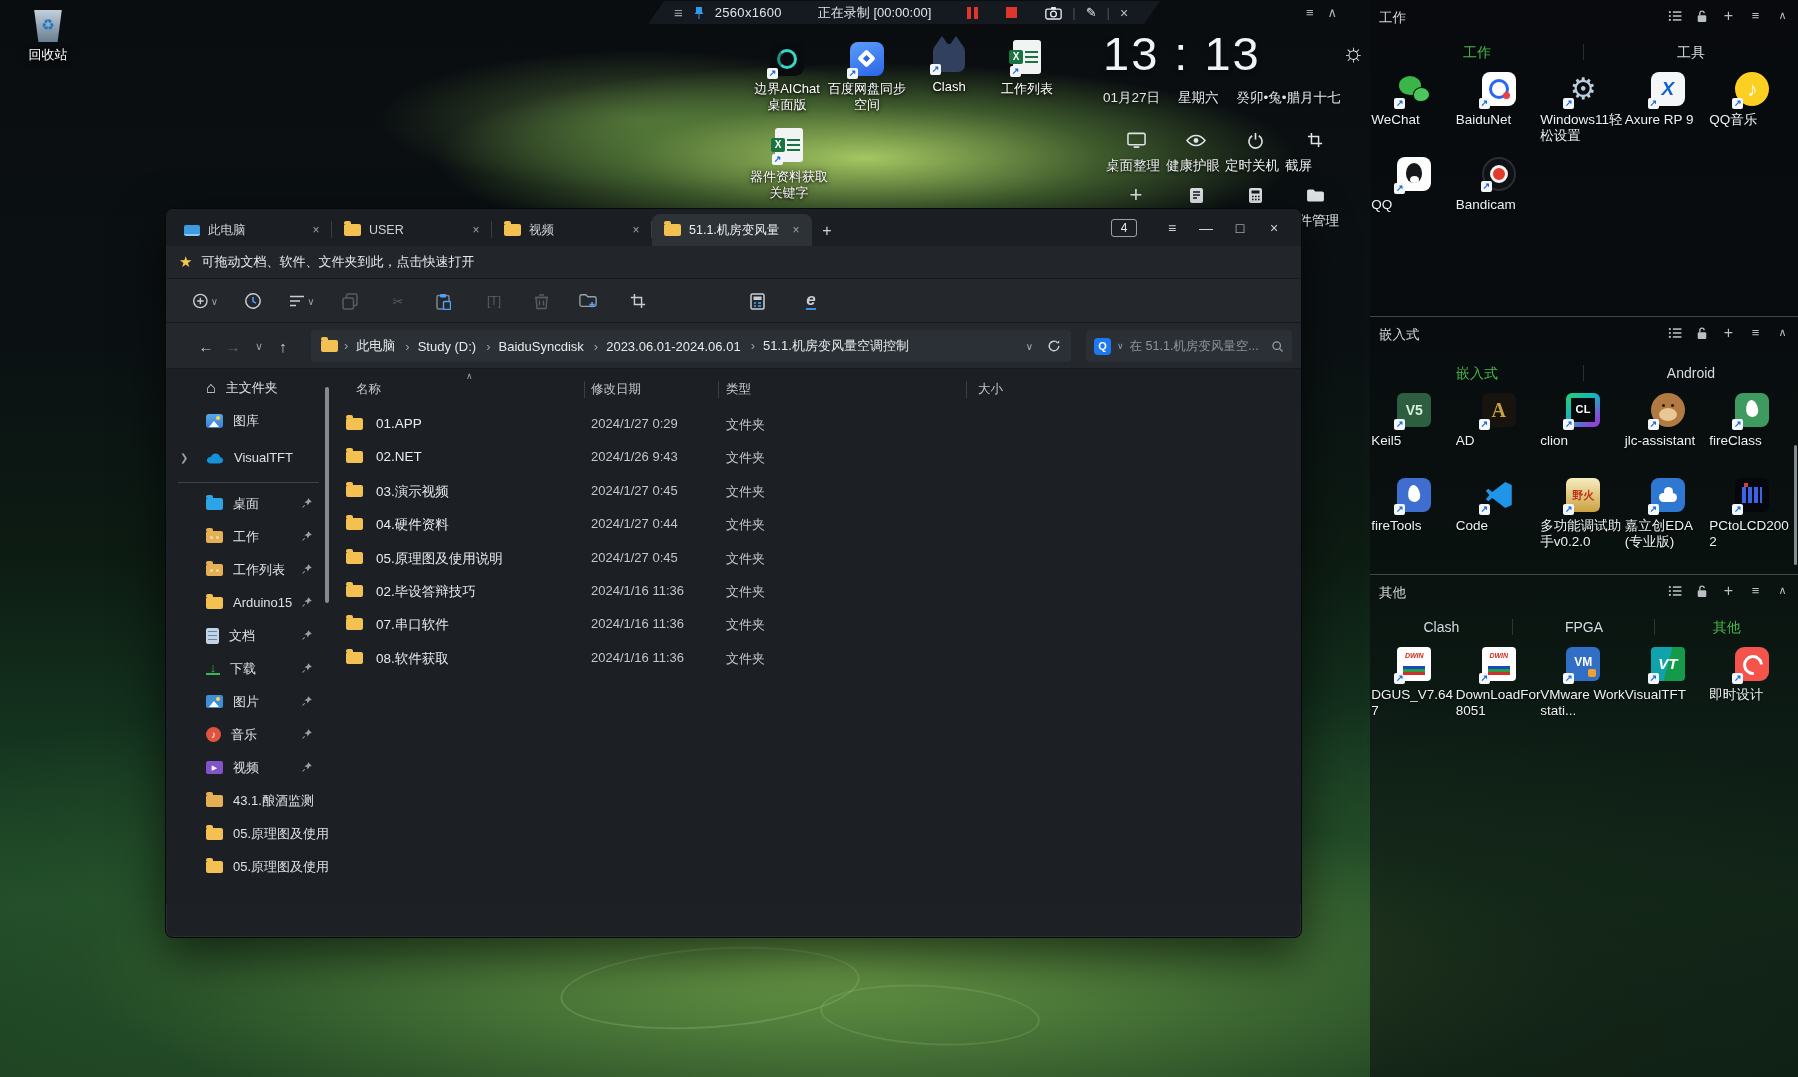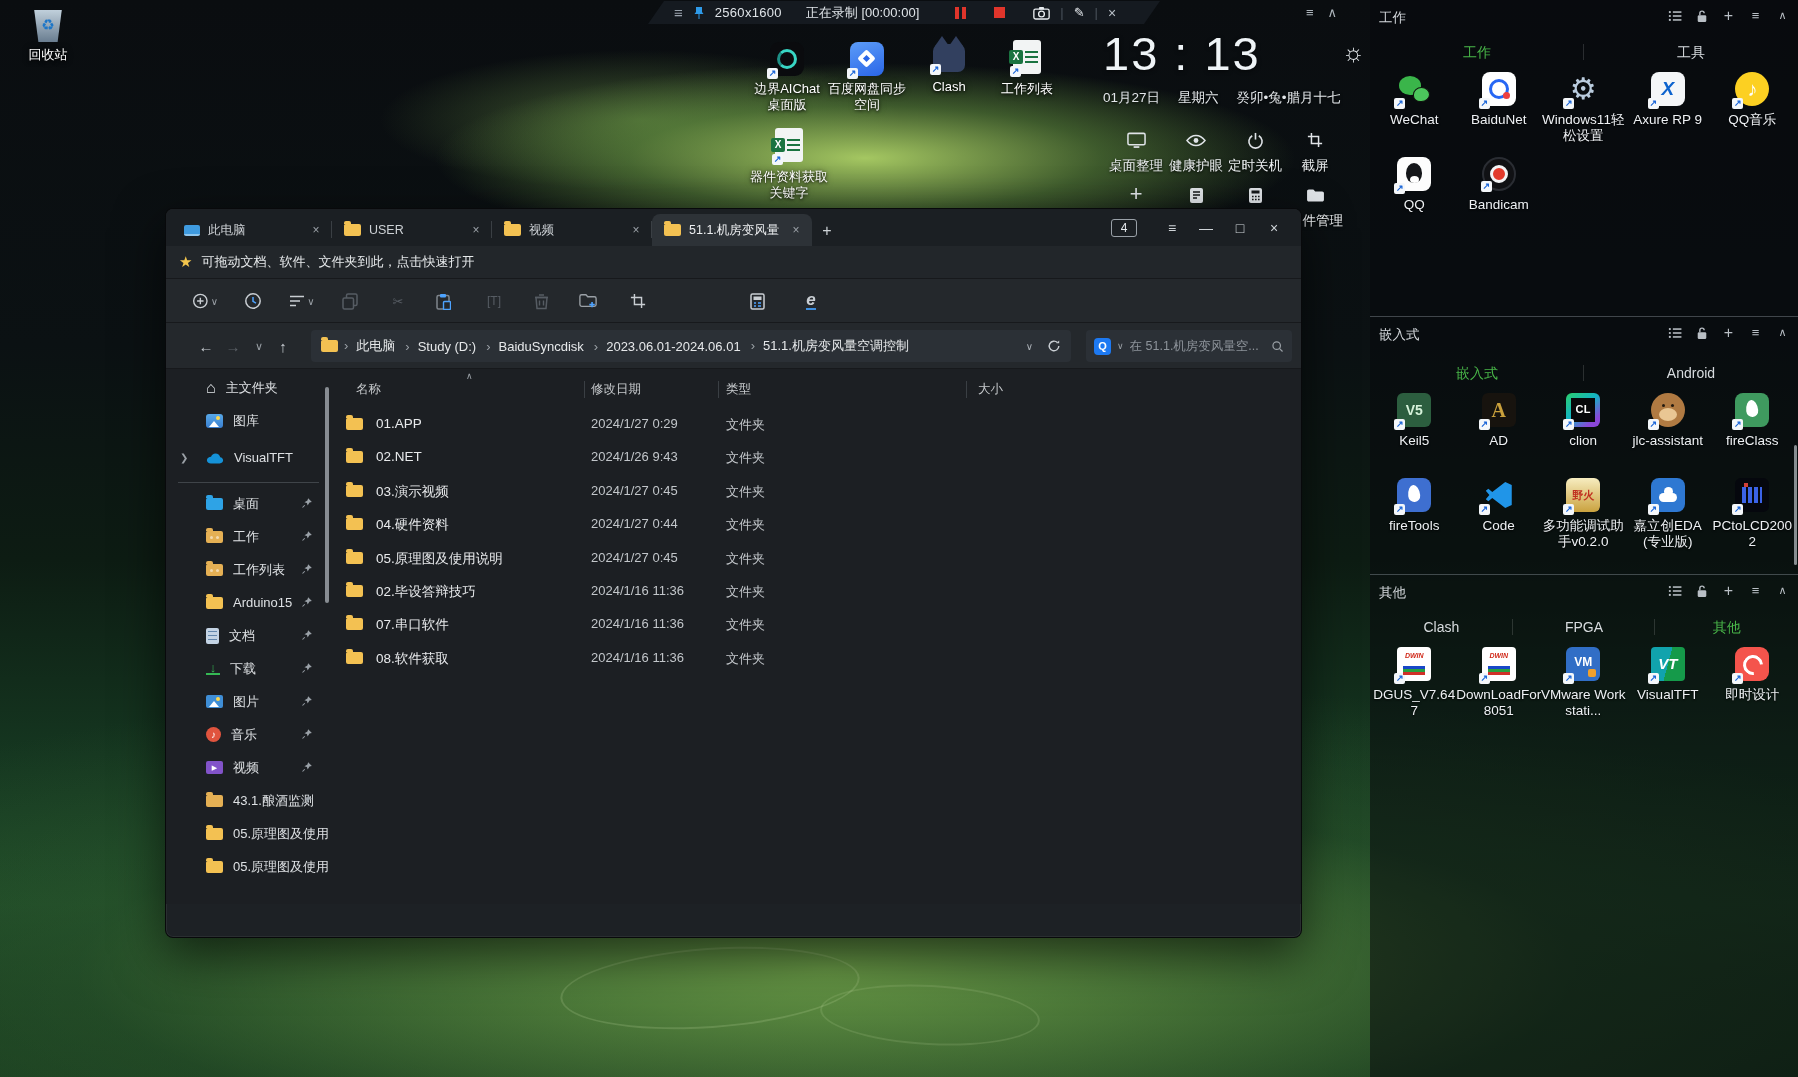--- a/index.html
+++ b/index.html
@@ -18,21 +18,21 @@
   .swirl{position:absolute; border:2px solid rgba(210,235,175,.22); border-radius:50%; z-index:0;}
   
   .icolabel{color:#fff; font-size:13px; text-align:center; line-height:1.25; text-shadow:0 1px 3px rgba(0,0,0,.95), 0 0 6px rgba(0,0,0,.6);}
   svg{display:block;}
   
   #recbar{left:648px; top:1px; width:512px; height:23px; background:#151a20; z-index:3;
     clip-path:polygon(16px 0, 100% 0, calc(100% - 16px) 100%, 0 100%);
     display:flex; align-items:center; gap:10px; padding:0 30px 0 26px; color:#dfe4e8; font-size:13px;}
   #recbar .menu{color:#9aa3ad; font-size:15px;}
   #recbar .res{letter-spacing:.3px;}
-  #recbar .stat{margin-left:14px;}
+  #recbar .stat{margin-left:26px;}
   .pausebars{display:flex; gap:3px; margin-left:26px;}
   .pausebars i{width:4px;height:12px;background:#e0352b;}
   .stopsq{width:11px;height:11px;background:#e0352b;margin-left:18px;}
   #recbar .sep{color:#4a525b;}
   #recbar .pen{font-size:13px;color:#e6eaee;}
   #recbar .x{color:#b9c0c7;font-size:14px;}
   #fence-collapsed{left:1306px; top:5px; z-index:3; display:flex; gap:14px; color:#aeb6bd; font-size:13px;}
   
   #recycle{left:16px; top:8px; width:64px; z-index:2; text-align:center;}
   .d-recycle{position:relative; width:30px; height:34px; margin:0 auto;
@@ -56,21 +56,21 @@
   .d-excel::before{content:"X"; position:absolute; left:-4px; top:10px; width:14px; height:14px; background:#1a7340;
     color:#fff; font-size:10px; font-weight:bold; line-height:14px; text-align:center; border-radius:2px;}
   .d-excel::after{content:""; position:absolute; right:3px; top:11px; width:13px; height:13px;
     background:repeating-linear-gradient(180deg,#1a7340 0 2px, transparent 2px 5px);}
   
   #clock{left:1103px; top:26px; width:280px; z-index:2; color:#eef3f6;}
   #clock .time{font-size:47px; font-weight:200; letter-spacing:2px; text-shadow:0 1px 4px rgba(0,0,0,.6);}
   #clock .sun{position:absolute; right:18px; top:12px; font-size:25px; color:#e8edf0;}
   #clock .drow{margin-top:8px; font-size:13.5px; color:#e3e7ea; display:flex; gap:18px; text-shadow:0 1px 3px rgba(0,0,0,.7);}
   
-  .wgt{position:absolute; width:60px; z-index:2; text-align:center; color:#eef1f3;font-family:Liberation Mono, monospace;}
+  .wgt{position:absolute; width:60px; z-index:2; text-align:left; color:#eef1f3;}
   .wgt .wico{height:20px; margin-bottom:7px; display:flex; justify-content:center; align-items:center; color:#dfe3e7;}
   .wgt .wlb{font-size:13.5px; text-shadow:0 1px 3px rgba(0,0,0,.9);}
   
   #win{left:165px; top:208px; width:1137px; height:730px; z-index:5; background:#1d2125; border-radius:8px;
     border:1px solid rgba(0,0,0,.7); box-shadow:0 18px 50px rgba(0,0,0,.6), inset 0 0 0 1px rgba(255,255,255,.06);
     color:#d8dbde; font-size:13px; overflow:hidden;}
   #tabbar{position:absolute; left:0; top:0; right:0; height:37px; background:#1b1f23; display:flex; align-items:flex-end; padding-left:6px;}
   .tab{width:160px; height:32px; display:flex; align-items:center; gap:8px; padding:0 8px 0 12px; position:relative; color:#cdd1d5;}
   .tab .tlb{flex:1; white-space:nowrap; overflow:hidden; font-size:12.5px;}
   .tab .tx{color:#9aa0a6; font-size:12px; width:16px; text-align:center; border-radius:3px;}
@@ -159,21 +159,21 @@
   .fence.b{border-top:1px solid rgba(170,180,190,.35);}
   .fhead{position:absolute; left:9px; top:9px; font-size:13.5px; color:#d4d8dc;}
   .fico{position:absolute; right:8px; top:8px; display:flex; gap:12px; align-items:center; color:#b9bfc5;}
   .fico span{display:flex; align-items:center; justify-content:center; width:15px; height:15px; font-size:13px;}
   .ftabs{position:absolute; left:0; right:0; display:flex; height:24px;}
   .ftab{flex:1; text-align:center; font-size:14px; color:#d8dcdf; line-height:24px; position:relative;}
   .ftab:not(:last-child)::after{content:""; position:absolute; right:0; top:4px; width:1px; height:16px; background:rgba(255,255,255,.14);}
   .ftab.on{color:#49b749;}
   .fgrid{position:absolute; left:2px; right:2px; display:flex; flex-wrap:wrap;}
   .tile{width:84.5px; height:85px; display:flex; flex-direction:column; align-items:center;}
-  .tile .tl{margin-top:6px; width:86px; font-size:13.5px; color:#eef1f4; text-align:center; line-height:1.18;
+  .tile .tl{margin-top:6px; width:86px; font-size:13.5px; color:#eef1f4; text-align:left; line-height:1.18;
     word-break:break-all; text-shadow:0 1px 2px rgba(0,0,0,.9);}
   .appicon{position:relative; width:34px; height:34px; flex:none;}
   .appicon::before,.appicon::after{position:absolute;}
   
   .i-wechat::before{content:""; left:2px; top:4px; width:22px; height:19px; background:#3ab54a; border-radius:50% 50% 45% 50%;}
   .i-wechat::after{content:""; right:1px; bottom:4px; width:15px; height:13px; background:#4cc65c; border-radius:50% 50% 50% 42%; border:1.5px solid #10140f;}
   .i-baidunet{background:#fff; border-radius:8px;}
   .i-baidunet::before{content:""; left:7px; top:7px; width:14px; height:14px; border:3.5px solid #2767f4; border-radius:50%;}
   .i-baidunet::after{content:""; right:6px; bottom:7px; width:7px; height:7px; background:#ee3f3f; border-radius:50%;}
   .i-winset::before{content:"⚙"; inset:0; font-size:30px; line-height:34px; text-align:center; color:#b9cbdd;}

